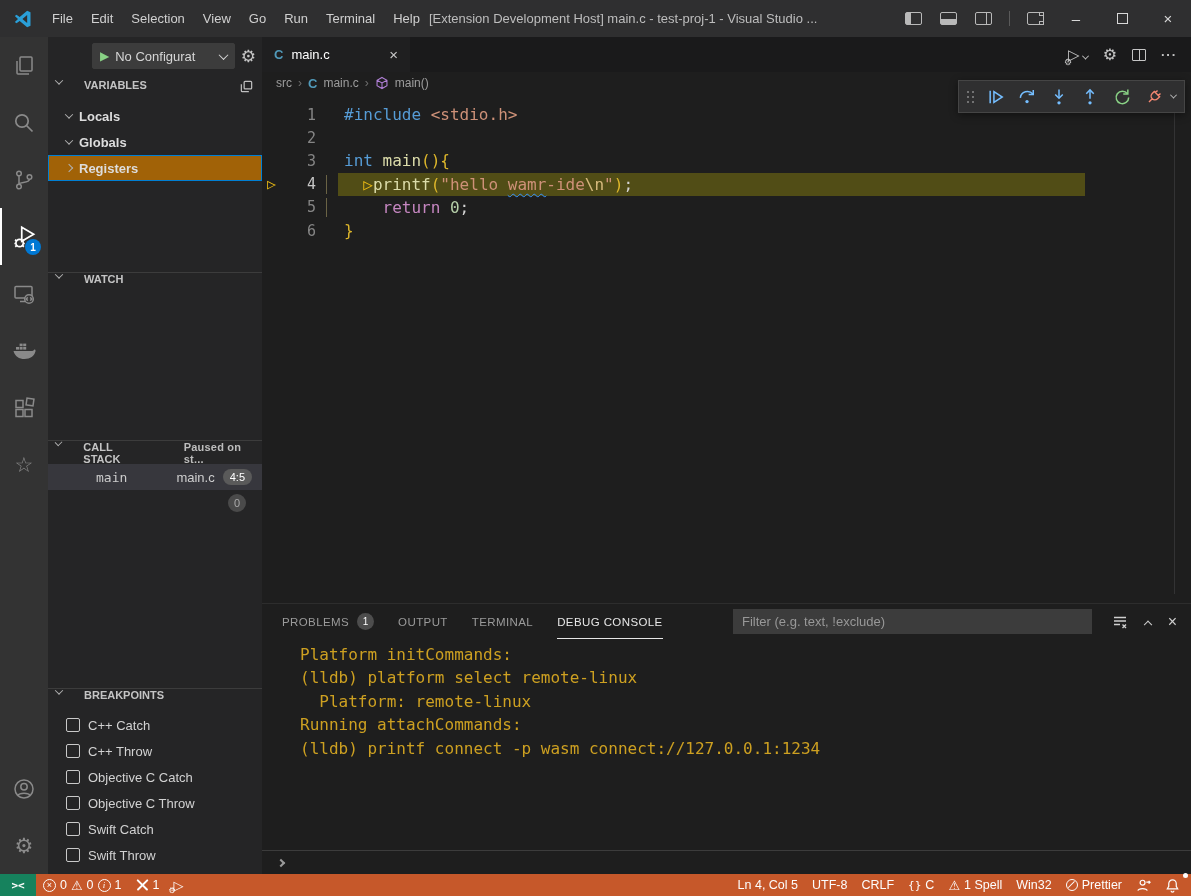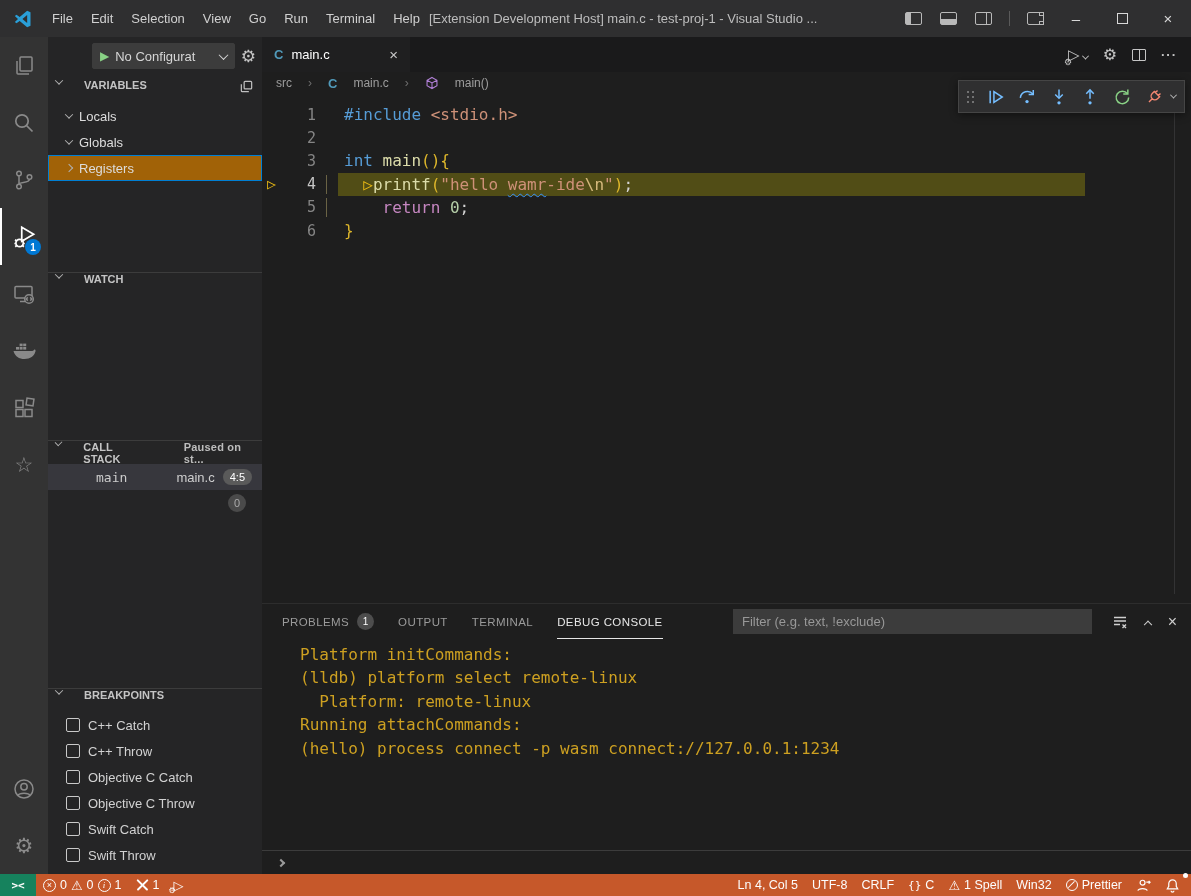--- a/index.html
+++ b/index.html
@@ -43,21 +43,21 @@
   .sec{position:absolute;left:0;right:0}
   .sec-hd{height:24px;display:flex;align-items:flex-start;padding:0 8px;gap:22px;font-size:11px;font-weight:bold;color:#c4c4c4;border-top:1px solid #3c3c3c}
   .sec-hd .cv{width:6px;height:6px;color:#b0b0b0}
   #debug-toolbar-row{top:0;height:38px;display:flex;align-items:center;padding:0 6px 0 44px}
   #config-dropdown{height:26px;flex:1;background:#3c3c3c;border:1px solid #3c3c3c;border-radius:2px;display:flex;align-items:center;padding:0 7px;gap:6px;color:#d6d6d6}
   #config-dropdown .play{color:#89d185;font-size:12px}
   #config-dropdown .lbl{flex:1;font-size:13px;white-space:nowrap;overflow:hidden}
   #sidebar-gear{margin-left:6px;color:#c5c5c5;font-size:17px}
   .row{height:26px;display:flex;align-items:center;gap:7px;padding-left:18px;color:#d7d7d7}
   .row .cv{width:6px;height:6px;color:#b0b0b0}
-  .row.bold{font-weight:normal;color:#dddddd}
+  .row.bold{font-weight:bold;color:#dddddd}
   .row.selected{background:#a16207;outline:1px solid #007fd4;outline-offset:-1px}
   #sec-variables{top:42px}
   #sec-variables .sec-hd{border-top:none}
   #var-collapse{margin-left:auto;color:#c0c0c0}
   #sec-watch{top:235px}
   #sec-callstack{top:403px}
   #cs-status{margin-left:18px;font-size:11px;font-weight:bold;color:#bdbdbd;letter-spacing:.2px}
   #cs-frame{height:26px;background:#37373d;display:flex;align-items:center;padding:0 10px 0 48px;font-family:"DejaVu Sans Mono",monospace;font-size:13px}
   #cs-frame .file{margin-left:auto;color:#cfcfcf;font-family:"Liberation Sans",sans-serif;font-size:13px}
   .pill{margin-left:8px;background:#5a5a5a;color:#ffffff;border-radius:9px;font-size:11px;padding:2px 7px;font-family:"Liberation Sans",sans-serif}
@@ -72,21 +72,21 @@
   #tabbar{position:absolute;left:0;right:0;top:0;height:35px;background:#1a1a1b;display:flex;align-items:center}
   #tab-main{height:35px;background:#1f1f20;display:flex;align-items:center;gap:8px;padding:0 12px;width:148px;color:#ffffff}
   .c-ico{color:#519aba;font-weight:bold;font-size:13px}
   #tab-close{margin-left:auto;color:#c8c8c8;font-size:15px}
   #editor-actions{margin-left:auto;display:flex;align-items:center;gap:15px;padding-right:14px;color:#c5c5c5}
   #run-ico{position:relative;font-size:15px}
   #run-ico .mini-gear{position:absolute;left:-4px;bottom:-3px;font-size:9px}
   #run-ico .cv{width:5px;height:5px;margin-left:3px}
   .split-ico{width:14px;height:12px;border:1.2px solid #c5c5c5;border-radius:1px;position:relative}
   .split-ico::after{content:"";position:absolute;left:50%;top:0;bottom:0;border-left:1.2px solid #c5c5c5}
-  #breadcrumbs{position:absolute;left:0;right:0;top:35px;height:22px;display:flex;align-items:center;gap:16px;padding-left:14px;color:#9d9d9d;font-size:12px}
+  #breadcrumbs{position:absolute;left:0;right:0;top:35px;height:22px;display:flex;align-items:center;gap:6px;padding-left:14px;color:#9d9d9d;font-size:12px}
   #breadcrumbs .sep{color:#6e6e6e;font-size:12px}
   #code{position:absolute;left:0;right:0;top:57px;bottom:271px;padding-top:9px;font-family:"DejaVu Sans Mono",monospace;font-size:16px}
   .code-row{height:23.2px;display:flex;align-items:center;position:relative;white-space:pre}
   .code-row .gut-arrow{position:absolute;left:5px;width:20px;color:#e9b913;font-size:15px;font-weight:bold}
   .line-num{width:54px;text-align:right;color:#858585;font-size:15px;flex:none}
   .code-row.current .line-num{color:#c6c6c6}
   .line-code{padding-left:28px;position:relative;z-index:1}
   .code-row.current::before{content:"";position:absolute;left:76px;width:747px;top:0;bottom:0;background:rgba(235,220,0,0.25)}
   .code-row.guide .line-code::after{content:"";position:absolute;left:10px;top:0;bottom:0;border-left:1px solid #6a6345}
   .tok-kw{color:#569cd6}
@@ -464,21 +464,21 @@
           </span>
           <span class="cv up"></span>
           <span style="font-size:16px">×</span>
         </div>
       </div>
       <div id="console">
           <div class="console-line">Platform initCommands:</div>
           <div class="console-line">(lldb) platform select remote-linux</div>
           <div class="console-line">  Platform: remote-linux</div>
           <div class="console-line">Running attachCommands:</div>
-          <div class="console-line">(hello) process connect -p wasm connect://127.0.0.1:1234</div>
+          <div class="console-line">(lldb) printf connect -p wasm connect://127.0.0.1:1234</div>
         </div>
       <div id="console-input">
         <span class="cv right"></span>
       </div>
     </div>
   </div>
 </div>
 
 <div id="statusbar">
   <div class="sb-item" id="sb-remote">&gt;&lt;</div>

